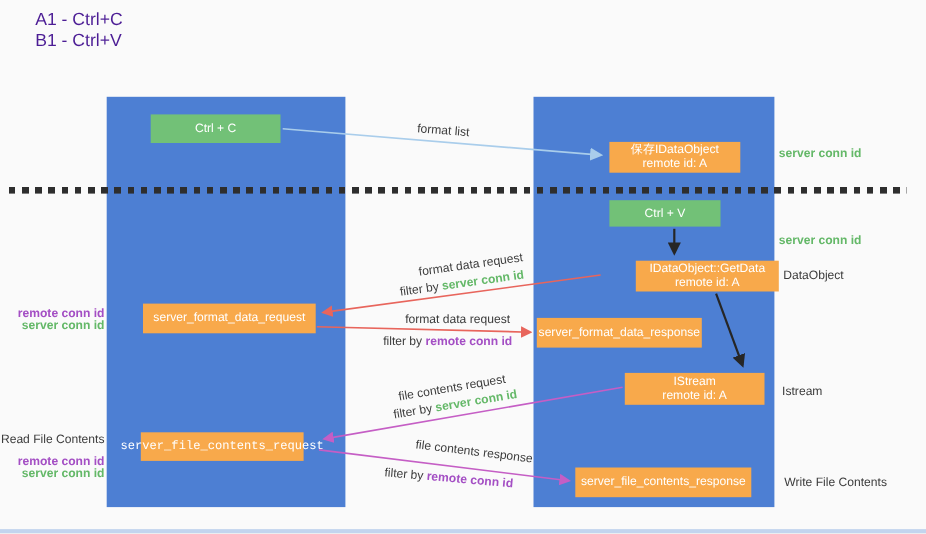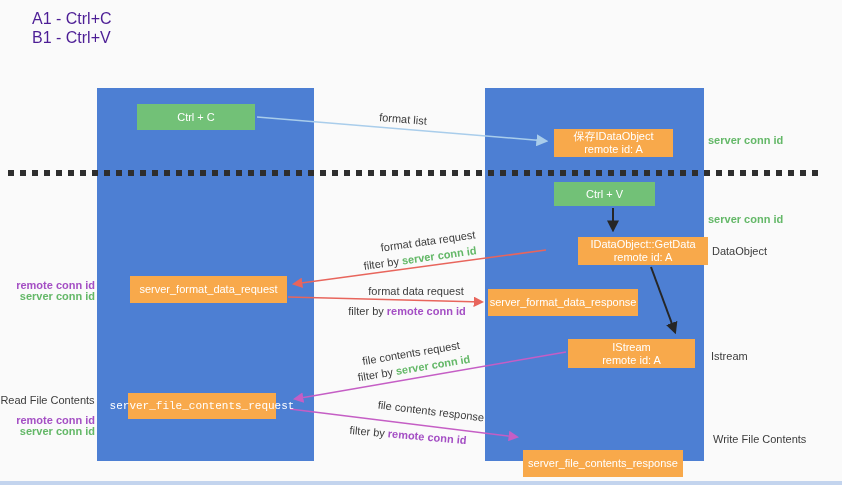--- a/index.html
+++ b/index.html
@@ -124,21 +124,21 @@
 
   <div class="node node-orange" style="left:568px; top:339px; width:127px; height:29px;">
     <div>IStream</div>
     <div>remote id: A</div>
   </div>
 
   <div class="node node-orange" style="left:128px; top:393px; width:148px; height:26px;font-family:Liberation Mono, monospace;">
     <div>server_file_contents_request</div>
   </div>
 
-  <div class="node node-orange" style="left:523px; top:425px; width:160px; height:27px;margin-top:25px;">
+  <div class="node node-orange" style="left:523px; top:425px; width:160px; height:27px;">
     <div>server_file_contents_response</div>
   </div>
 
   <div class="arrow-label" style="left:403px; top:119px; transform:translate(-50%,-50%) rotate(4.5deg);">format list</div>
 
   <div class="arrow-label" style="left:428px; top:241px; transform:translate(-50%,-50%) rotate(-8deg);">format data request</div>
   <div class="arrow-label" style="left:420px; top:258px; transform:translate(-50%,-50%) rotate(-8deg);">
     <span>filter by</span>
     <span class="id-green">server conn id</span>
   </div>
@@ -162,17 +162,17 @@
   </div>
 
   <div class="side-label id-green" style="left:708px; top:134px;">server conn id</div>
   <div class="side-label id-green" style="left:708px; top:213px;">server conn id</div>
   <div class="side-label" style="left:712px; top:245px;">DataObject</div>
   <div class="side-label" style="left:711px; top:350px;">Istream</div>
   <div class="side-label" style="left:713px; top:433px;">Write File Contents</div>
 
   <div class="left-label id-purple" style="top:279px;">remote conn id</div>
   <div class="left-label id-green" style="top:290px;">server conn id</div>
-  <div class="left-label" style="top:394px;text-align:center;">Read File Contents</div>
+  <div class="left-label" style="top:394px;">Read File Contents</div>
   <div class="left-label id-purple" style="top:414px;">remote conn id</div>
   <div class="left-label id-green" style="top:425px;">server conn id</div>
 
 </div>
 
 </body></html>

